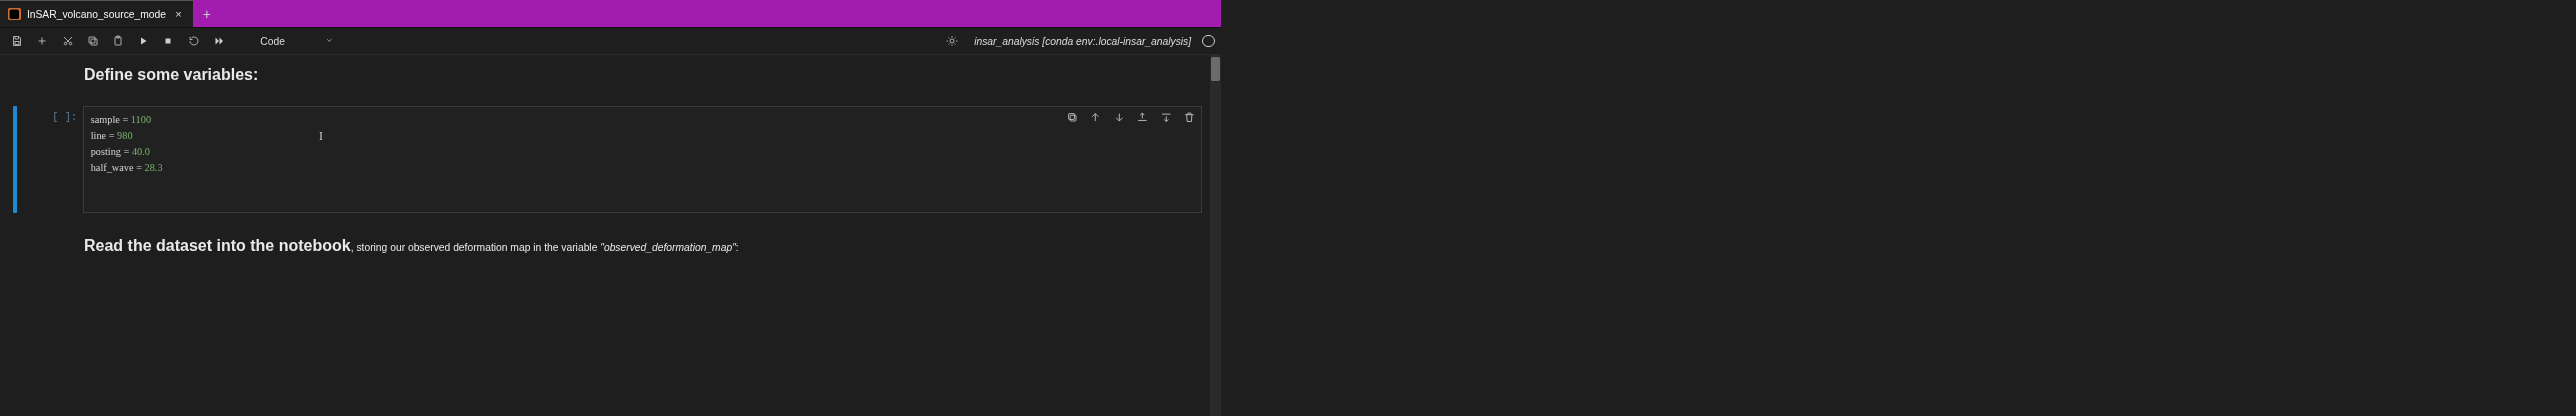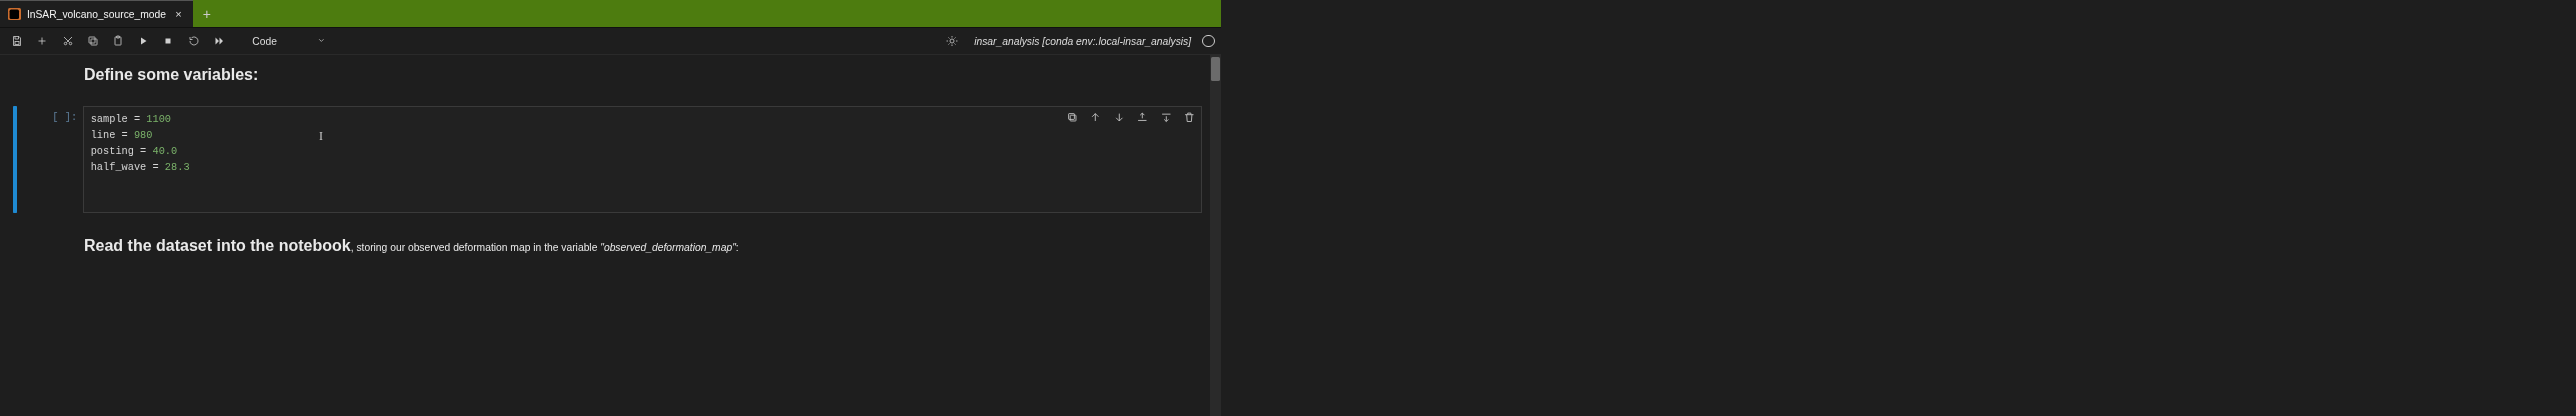--- a/index.html
+++ b/index.html
@@ -11,21 +11,21 @@
     overflow: hidden;
     width: 2576px;
     height: 417px;
     position: relative;
   }
 
   .window { width: 1221px; height: 417px; display: flex; flex-direction: column; }
 
   .tabbar {
     height: 28px;
-    background: #4d7c0f;
+    background: #a21caf;
     display: flex;
     align-items: stretch;
     border-bottom: 0.8px solid #111;
   }
   .tab {
     display: flex;
     align-items: center;
     background: #1e1e1e;
     padding: 0 8px 0 8px;
     gap: 6.3px;
@@ -73,21 +73,21 @@
     color: #cfcfcf;
     border-radius: 2.4px;
   }
   .tbtn svg { width: 12px; height: 12px; stroke: currentColor; fill: none; stroke-width: 1.6; }
   .tbtn svg.filled { fill: currentColor; stroke: none; }
   .celltype {
     display: inline-flex; align-items: center;
     gap: 40px;
     padding: 0 6.3px;
     color: #ddd;
-    margin-left: 13px;
+    margin-left: 21px;
     text-align: right;
   }
   .celltype .chev svg { width: 8.7px; height: 8.7px; stroke: #ccc; fill: none; stroke-width: 2; }
   .toolbar-right {
     margin-left: auto;
     display: flex; align-items: center; gap: 11px;
     color: #ddd;
     font-style: italic;
   }
   .kernel-circle {
@@ -134,21 +134,21 @@
     font-size: 10.3px;
     text-align: right;
     padding-top: 4.7px;
     padding-right: 6.3px;
   }
   .code-area {
     flex: 1;
     background: #212121;
     border: 0.8px solid #3a3a3a;
     padding: 4.7px 6.3px;
-    font-family: Liberation Mono, monospace;
+    font-family: Liberation Serif, serif;
     font-size: 10.3px;
     line-height: 1.55;
     color: #d4d4d4;
     white-space: pre;
     position: relative;
   }
   .tok-var { color: #d4d4d4; }
   .tok-op  { color: #d4d4d4; }
   .tok-num { color: #7bb36a; }
 

